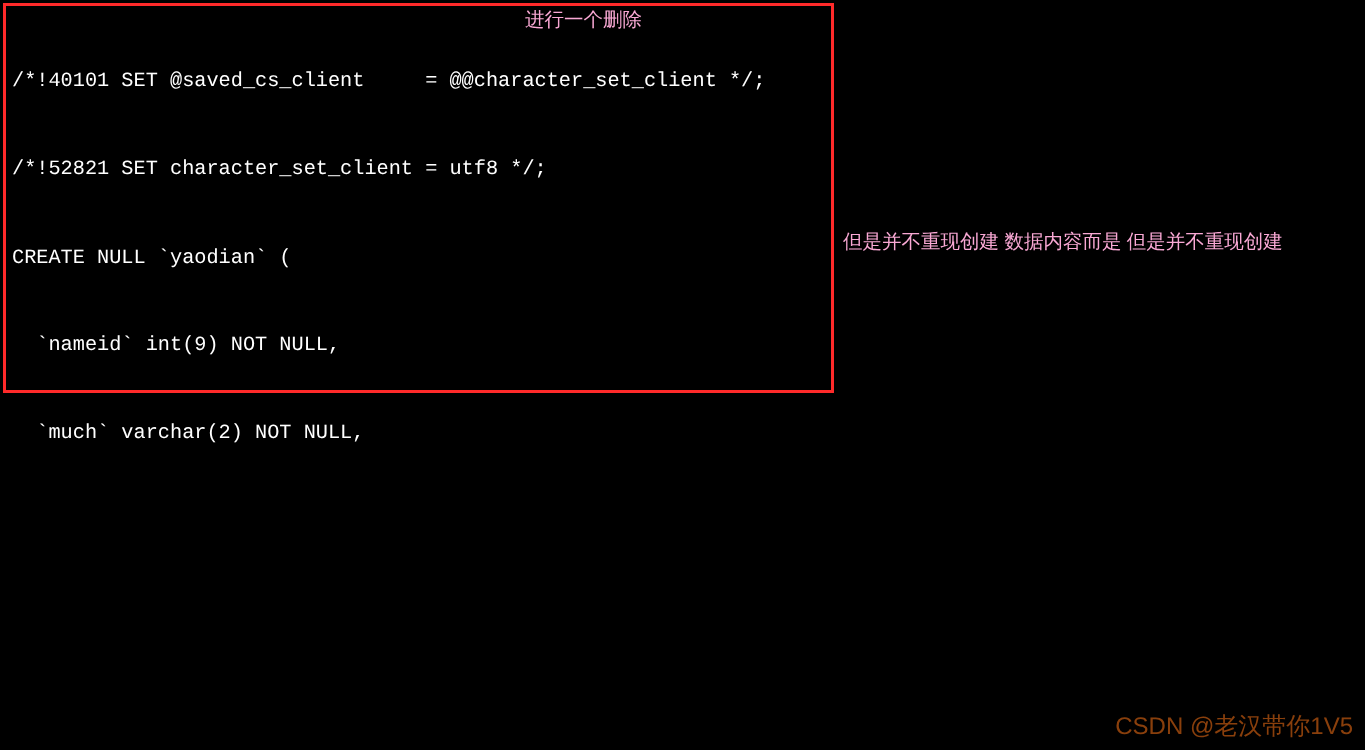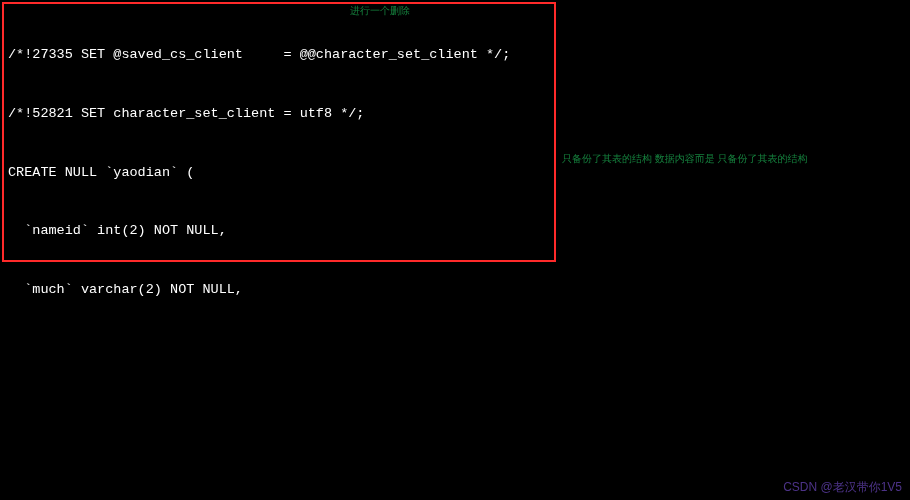--- a/index.html
+++ b/index.html
@@ -26,43 +26,43 @@
       display: block;
       min-height: 1.45em;
     }
     .annotation-box {
       position: absolute;
       border: 2px solid #ff2a2a;
       pointer-events: none;
     }
     .annotation-text {
       position: absolute;
-      color: #15803d;
+      color: #f9a8d4;
       font-family: "Microsoft YaHei", "SimSun", sans-serif;
-      font-size: 10px;
+      font-size: 13px;
       pointer-events: none;
     }
     .watermark {
       position: absolute;
       bottom: 4px;
       right: 8px;
-      color: #8b5cf6;
+      color: #f97316;
       font-family: "Microsoft YaHei", sans-serif;
-      font-size: 12px;
+      font-size: 16px;
       opacity: 0.55;
     }
   </style>
 </head>
 <body>
 
 <div class="terminal">
-  <span class="line">/*!27335 SET @saved_cs_client     = @@character_set_client */;</span>
+  <span class="line">/*!40101 SET @saved_cs_client     = @@character_set_client */;</span>
   <span class="line">/*!52821 SET character_set_client = utf8 */;</span>
   <span class="line">CREATE NULL `yaodian` (</span>
-  <span class="line">  `nameid` int(2) NOT NULL,</span>
+  <span class="line">  `nameid` int(9) NOT NULL,</span>
   <span class="line">  `much` varchar(2) NOT NULL,</span>
   
   
   
   
   
   
   
   
   
@@ -72,15 +72,15 @@
   
   
   
   
 </div>
 
 <div class="annotation-box" style="left:2px; top:2px; width:554px; height:260px;"></div>
 
 <div class="annotation-text" style="left:350px; top:4px;">进行一个删除</div>
 
-<div class="annotation-text" style="left:562px; top:152px;">只备份了其表的结构 数据内容而是 只备份了其表的结构</div>
+<div class="annotation-text" style="left:562px; top:152px;">但是并不重现创建 数据内容而是 但是并不重现创建</div>
 
 <div class="watermark">CSDN @老汉带你1V5</div>
 
 </body></html>

